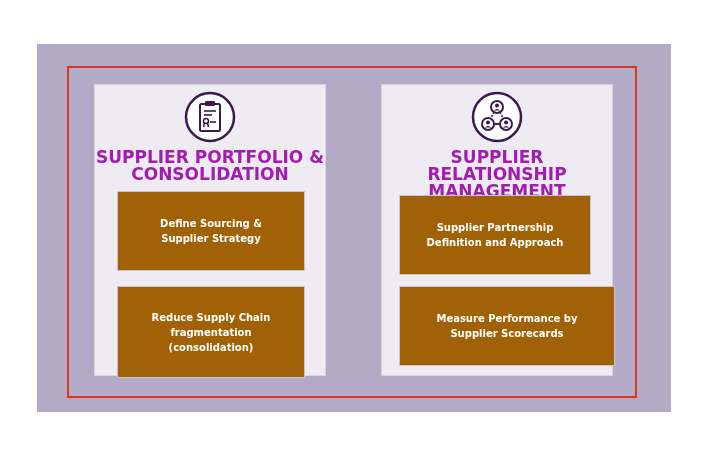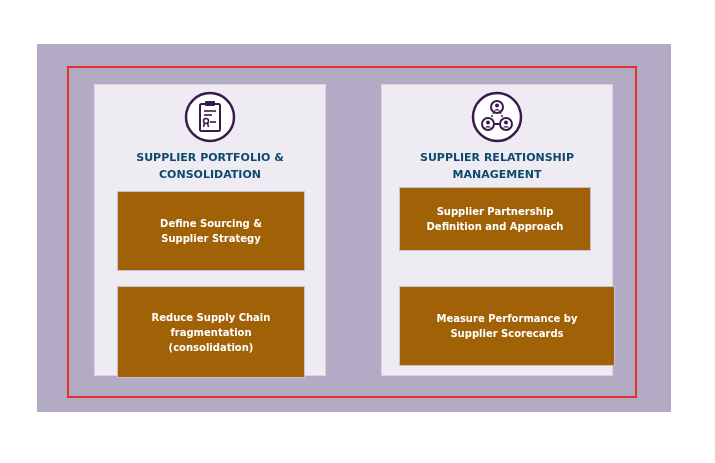--- a/index.html
+++ b/index.html
@@ -3,25 +3,25 @@
 <meta charset="utf-8">
 <style>
   html, body { margin:0; padding:0; background:#ffffff; }
   body { width:715px; height:463px; position:relative; font-family:"DejaVu Sans", sans-serif; overflow:hidden; }
   .outer { position:absolute; left:37px; top:44px; width:634px; height:368px; background:#b3aac6; }
   .frame { position:absolute; left:67px; top:66px; width:566px; height:328px; border:2px solid #e0342b; box-sizing:content-box; }
   .panel { position:absolute; top:84px; width:232px; height:292px; background:#eeebf3; border:1px solid #d9d3e3; box-sizing:border-box; }
   .panel.left { left:94px; }
   .panel.right { left:381px; }
   .icon { position:absolute; left:50%; top:6px; width:52px; height:52px; margin-left:-26px; }
-  .title { position:absolute; left:0; right:0; top:64px; text-align:center; color:#0c4a6e; font-weight:bold; font-size:11px; line-height:17px; white-space:pre-line; }
+  .title { position:absolute; left:0; right:0; top:64px; text-align:center; color:#a21caf; font-weight:bold; font-size:17px; line-height:17px; white-space:pre-line; }
   .box { position:absolute; left:22px; width:188px; background:#a16207; color:#ffffff; font-weight:bold; font-size:10px; line-height:15px; text-align:center; display:flex; align-items:center; justify-content:center; white-space:pre-line; border:1px solid #c9c0d6; box-sizing:border-box; }
   .panel.left .box.b1 { top:106px; height:80px; }
   .panel.left .box.b2 { top:201px; height:92px; }
-  .panel.right .box.b1 { top:102px; height:64px; left:17px; width:192px; }
+  .panel.right .box.b1 { top:110px; height:80px; left:17px; width:192px; }
   .panel.right .box.b2 { top:201px; height:80px; left:17px; width:216px; }
 </style>
 </head>
 <body>
 
 <div class="outer"></div>
 <div class="frame"></div>
 
 <div class="panel left">
   <svg class="icon" viewBox="0 0 52 52">

